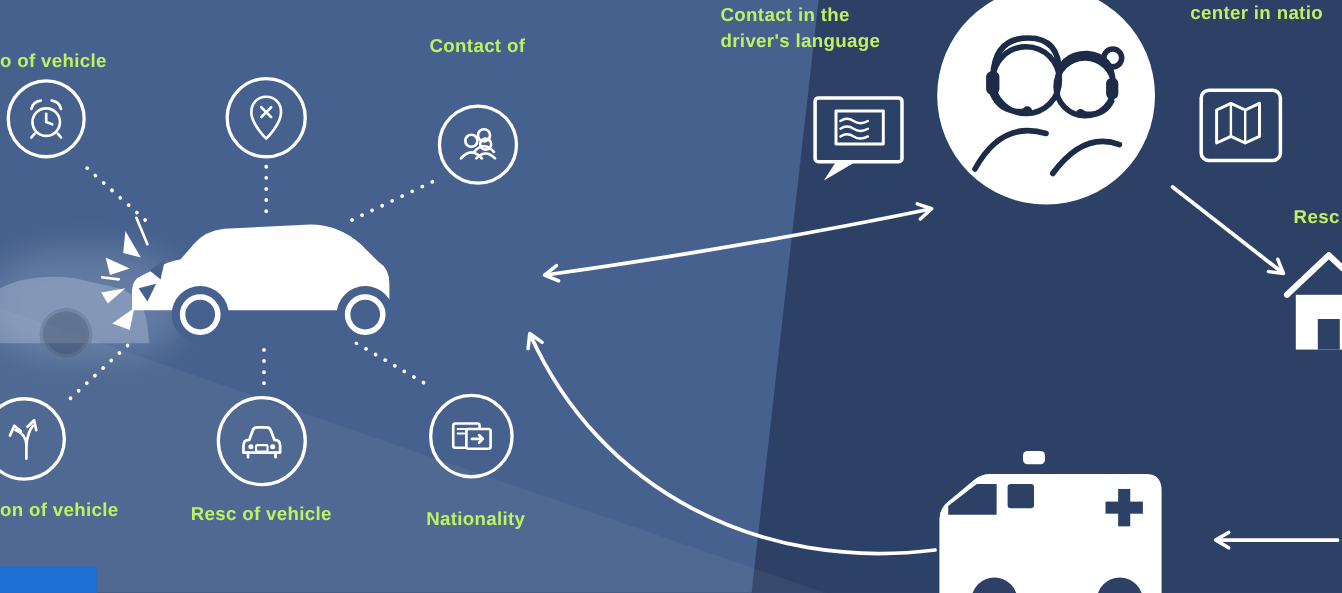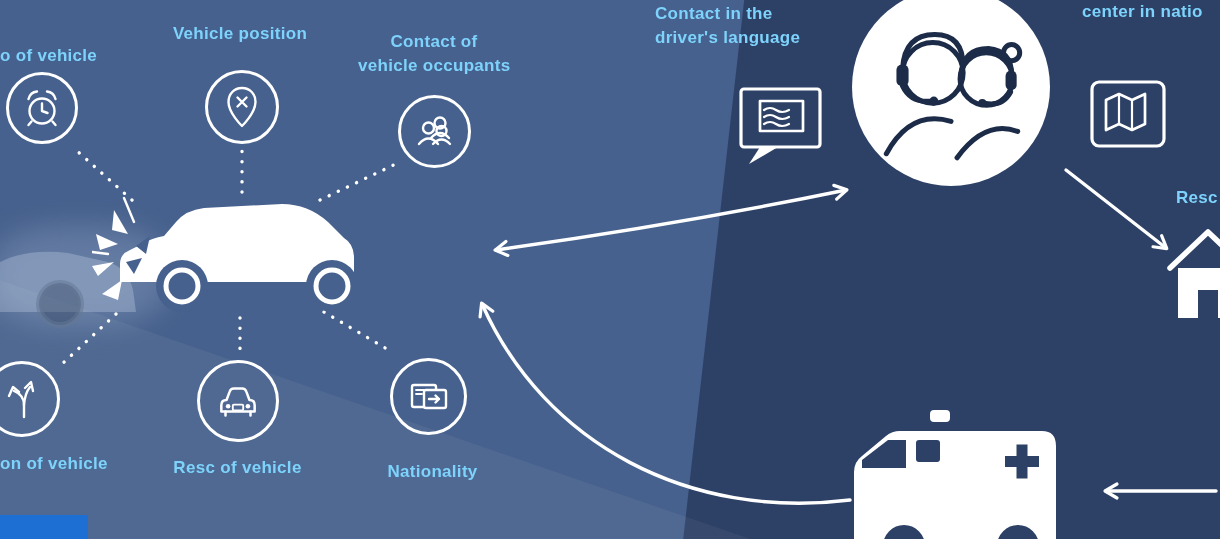--- a/index.html
+++ b/index.html
@@ -6,21 +6,21 @@
   html,body{background:#111}
   .canvas{position:relative;width:1220px;height:539px;overflow:hidden;
           background:var(--bg-left,#46618d);
           font-family:"Liberation Sans",sans-serif;}
   .bg-dark{position:absolute;inset:0;background:var(--bg-right,#2d4166);
            clip-path:polygon(61% 0,100% 0,100% 100%,56% 100%)}
   .bg-wedge{position:absolute;inset:0;background:rgba(255,255,255,.05);
             clip-path:polygon(0 52%,61.5% 100%,0 100%)}
   .haze{position:absolute;left:-10px;top:226px;width:180px;height:100px;
         background:rgba(214,227,243,.20);filter:blur(14px);border-radius:40%}
-  .label{position:absolute;color:#7dd3fc;font-size:17px;font-weight:700;
+  .label{position:absolute;color:#bef264;font-size:17px;font-weight:700;
          letter-spacing:.3px;line-height:24px;text-align:center;white-space:nowrap}
   .label.left{text-align:left}
   .circle-icon{position:absolute;border:3px solid #fff;border-radius:50%;
                display:flex;align-items:center;justify-content:center;background:transparent}
   .abs{position:absolute}
   .overlay{position:absolute;inset:0;width:100%;height:100%;pointer-events:none}
   .op-circle{position:absolute;background:#fff;border-radius:50%;
              display:flex;align-items:center;justify-content:center}
   .accent-bar{position:absolute;left:0;top:515px;width:88px;height:24px;
               background:var(--accent-bar,#1e6fd3)}
@@ -103,31 +103,29 @@
   <div class="circle-icon" style="left:6px;top:72px;width:72px;height:72px">
     <svg width="48" height="48" viewBox="0 0 48 48">
       <circle class="s sw2" cx="24" cy="27" r="12.5"></circle>
       <path class="s sw2" d="M24 27 V19.5 M24 27 L29.5 29"></path>
       <path class="s sw2" d="M10.5 15 A10 10 0 0 1 19 7.5"></path>
       <path class="s sw2" d="M37.5 15 A10 10 0 0 0 29 7.5"></path>
       <path class="s sw2" d="M13.5 37.5 L10.5 41 M34.5 37.5 L37.5 41"></path>
     </svg>
   </div>
 
-  <div class="label" style="left:150px;top:22px;width:180px">Vehicle position</div>
   <div class="circle-icon" style="left:205px;top:70px;width:74px;height:74px">
     <svg width="48" height="48" viewBox="0 0 48 48">
       <path class="s sw2" d="M24 5 C16 5 10.5 11 10.5 19 C10.5 30 24 43 24 43 C24 43 37.5 30 37.5 19 C37.5 11 32 5 24 5 Z"></path>
       <path class="s sw2" d="M19.5 14.5 L28.5 23.5 M28.5 14.5 L19.5 23.5"></path>
     </svg>
   </div>
 
   <div class="label" style="left:358px;top:30px;width:152px">
     <div>Contact of</div>
-    <div>vehicle occupants</div>
   </div>
   <div class="circle-icon" style="left:398px;top:95px;width:73px;height:73px">
     <svg width="48" height="48" viewBox="0 0 48 48">
       <circle class="s sw2" cx="29" cy="15" r="5.5"></circle>
       <path class="s sw2" d="M20 30 q9 -10 18 0"></path>
       <circle class="s sw2" cx="17.5" cy="20" r="5.5"></circle>
       <path class="s sw2" d="M8 36 q9.5 -11 19 0"></path>
       <circle class="s sw2" cx="30.5" cy="23" r="5"></circle>
       <path class="s sw2" d="M22 36 q8.5 -9 17 0"></path>
     </svg>

